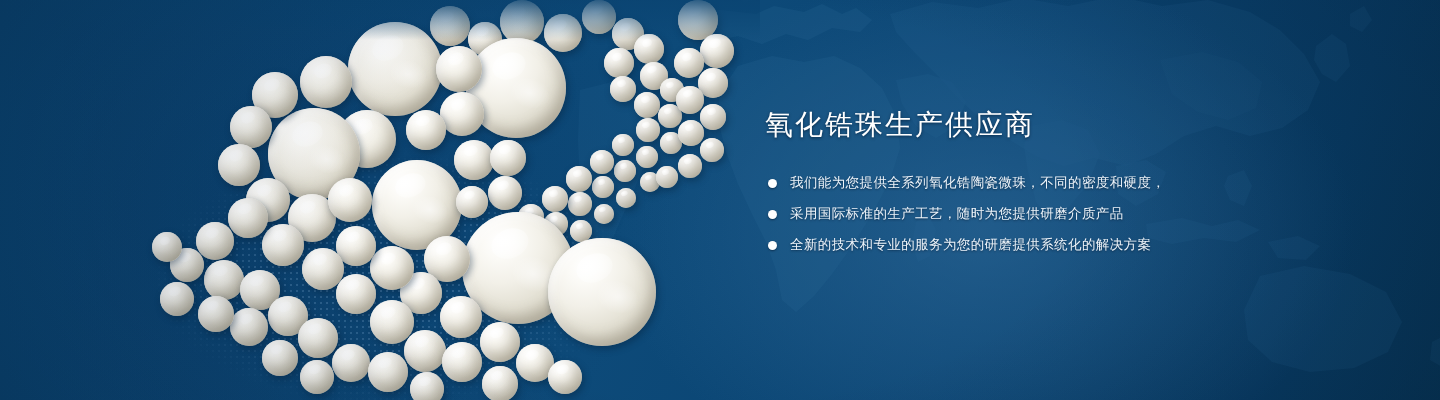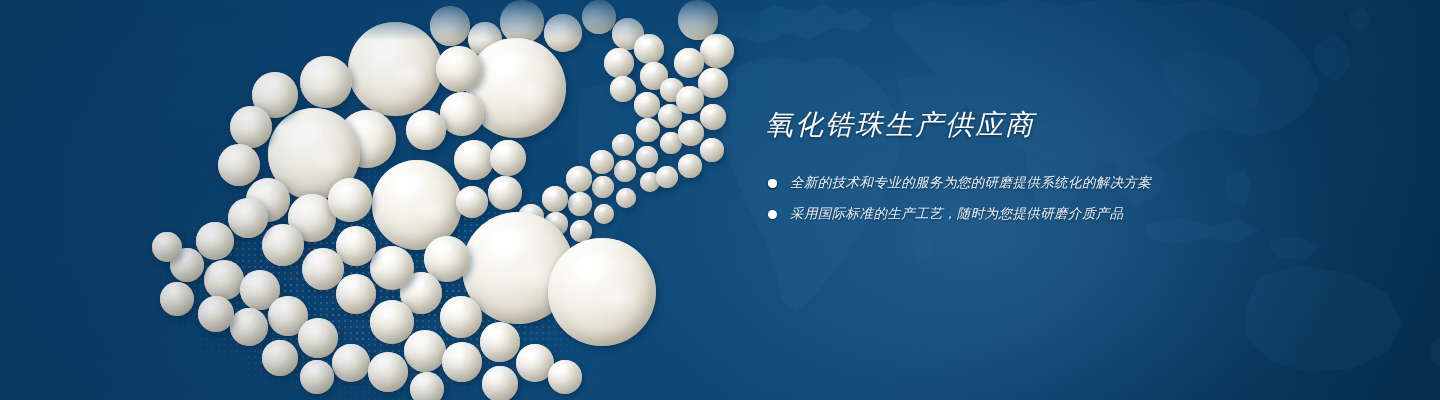--- a/index.html
+++ b/index.html
@@ -13,21 +13,20 @@
 
   .banner {
     position:relative;
     width:1440px;
     height:400px;
     overflow:hidden;
     background:
       radial-gradient(ellipse 520px 360px at 980px 230px, rgba(52,112,160,0.55) 0%, rgba(52,112,160,0.22) 45%, rgba(52,112,160,0) 72%),
       radial-gradient(ellipse 620px 420px at 250px 200px, rgba(10,60,104,0.55) 0%, rgba(10,60,104,0.0) 70%),
       linear-gradient(110deg, #0a4472 0%, #0c4675 22%, #0d4a79 45%, #0a4371 68%, #083b64 88%, #073557 100%);
-    font-style: italic;
   }
 
   
   .worldmap {
     position:absolute;
     left:560px; top:-30px;
     width:940px; height:430px;
     opacity:0.30;
     pointer-events:none;
   }
@@ -296,28 +295,29 @@
   <div class="vignette"></div>
 
   <div class="content">
 
     <h1 class="headline">氧化锆珠生产供应商</h1>
 
     <ul class="bullets">
 
       <li class="bullet-item">
         <span class="bullet-dot"></span>
+        <span>我们能为您提供全系列氧化锆陶瓷微珠，不同的密度和硬度，</span>
+      </li>
+
+      <li class="bullet-item">
+        <span class="bullet-dot"></span>
+        <span>采用国际标准的生产工艺，随时为您提供研磨介质产品</span>
       </li>
 
       <li class="bullet-item">
         <span class="bullet-dot"></span>
         <span>全新的技术和专业的服务为您的研磨提供系统化的解决方案</span>
       </li>
 
-      <li class="bullet-item">
-        <span class="bullet-dot"></span>
-        <span>采用国际标准的生产工艺，随时为您提供研磨介质产品</span>
-      </li>
-
     </ul>
   </div>
 
 </div>
 
 </body></html>

